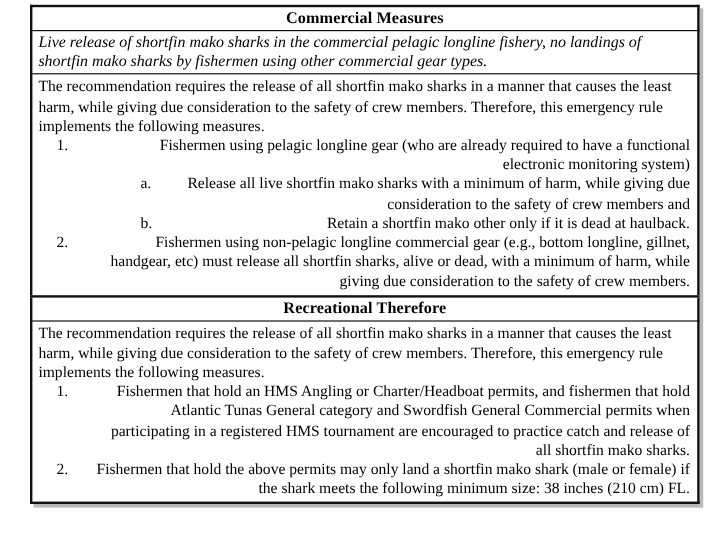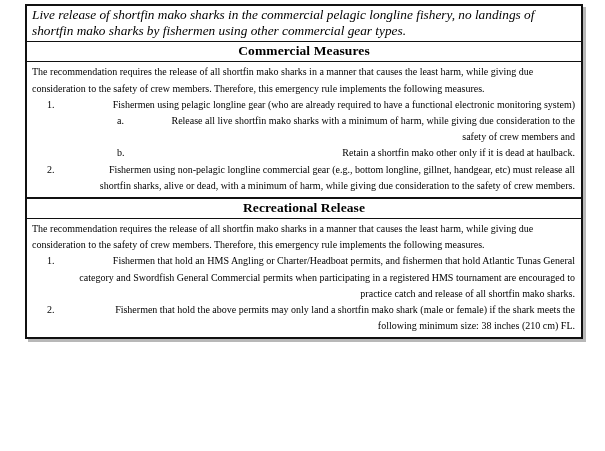--- a/index.html
+++ b/index.html
@@ -49,21 +49,21 @@
 
   .section-summary {
     font-style: italic;
     font-size: 13.3px;
     line-height: 16.2px;
     padding: 1px 6px 2px 5px !important;
     text-align: left;
   }
 
   .section-body {
-    font-size: 10px;
+    font-size: 13px;
     line-height: 16.2px;
     padding: 2px 6px 3px 5px !important;
   }
 
   .body-para {
     margin: 0 0 0 0;
     text-align: left;
   }
 
   ol.level1 {
@@ -112,25 +112,25 @@
   }
 </style>
 </head>
 <body>
 
 <div class="page">
   <table class="measures-table">
     <tbody>
 
       <tr>
-        <td class="section-summary">Live release of shortfin mako sharks in the commercial pelagic longline fishery, no landings of shortfin mako sharks by fishermen using other commercial gear types.</td>
+        <td class="section-header">Commercial Measures</td>
       </tr>
 
       <tr>
-        <td class="section-header">Commercial Measures</td>
+        <td class="section-summary">Live release of shortfin mako sharks in the commercial pelagic longline fishery, no landings of shortfin mako sharks by fishermen using other commercial gear types.</td>
       </tr>
 
       <tr>
         <td class="section-body">
           <p class="body-para">The recommendation requires the release of all shortfin mako sharks in a manner that causes the least harm, while giving due consideration to the safety of crew members.  Therefore, this emergency rule implements the following measures.</p>
 
           <ol class="level1">
             <li>
               <span class="marker">1.</span>
               <span class="item-text">Fishermen using pelagic longline gear (who are already required to have a functional electronic monitoring system)</span>
@@ -149,21 +149,21 @@
 
             <li>
               <span class="marker">2.</span>
               <span class="item-text">Fishermen using non-pelagic longline commercial gear (e.g., bottom longline, gillnet, handgear, etc) must release all shortfin sharks, alive or dead, with a minimum of harm, while giving due consideration to the safety of crew members.</span>
             </li>
           </ol>
         </td>
       </tr>
 
       <tr>
-        <td class="section-header thick-divider">Recreational Release</td>
+        <td class="section-header thick-divider">Recreational Therefore</td>
       </tr>
 
 
       <tr>
         <td class="section-body">
           <p class="body-para">The recommendation requires the release of all shortfin mako sharks in a manner that causes the least harm, while giving due consideration to the safety of crew members.  Therefore, this emergency rule implements the following measures.</p>
 
           <ol class="level1">
             <li>
               <span class="marker">1.</span>

